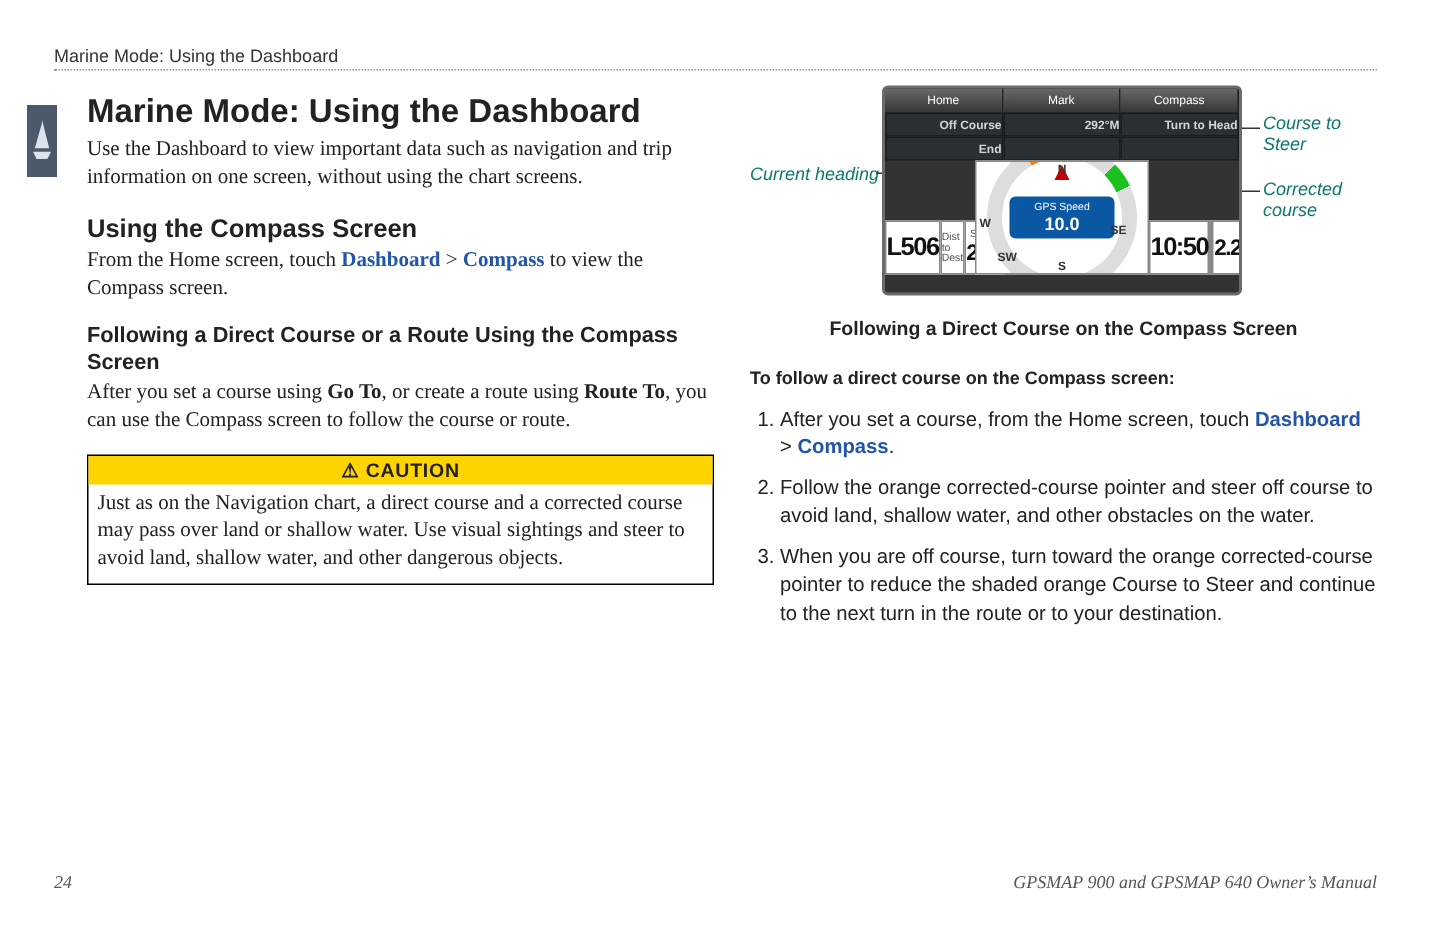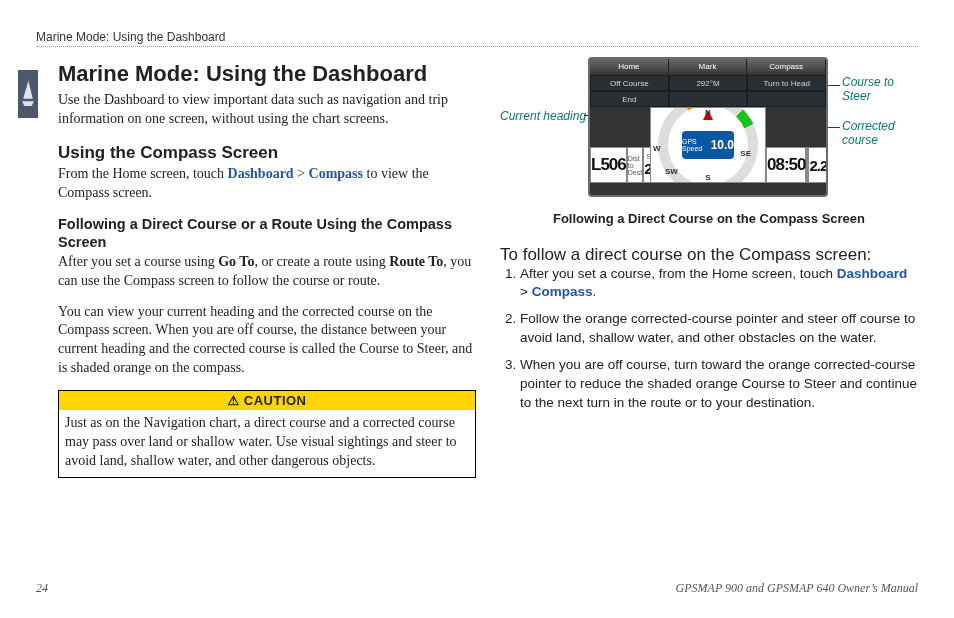--- a/index.html
+++ b/index.html
@@ -25,36 +25,36 @@
   .cautionbar .warn { font-size: 13px; }
   .cautionbody { font-family: Georgia, serif; font-size: 14px; line-height: 1.35; padding: 4px 6px 6px 6px; }
   
   .figwrap { position: relative; width: 100%; height: 150px; margin-top: 2px; }
   .callout { position: absolute; font-style: italic; font-family: Arial, sans-serif; font-size: 12px; color: #0f766e; }
   .cl-line { position: absolute; background: #333; }
   .device { position: absolute; left: 88px; top: 0; width: 240px; height: 140px; background: #333; border: 2px solid #6b6b6b; border-radius: 4px; overflow: hidden; }
   .devtabs { display:flex; background:#444; height:16px; }
   .devtab { flex:1; font-size:8px; color:#fff; text-align:center; line-height:16px; border-right:1px solid #222; background: linear-gradient(#6a6a6a,#353535); }
   .devrow { display:flex; height:16px; }
-  .devcell { flex:1; font-size:8px; color:#cfd6dd; text-align:center; line-height:16px; background:#2a2f34; border:1px solid #1a1d20; }
+  .devcell { flex:1; font-size:8px; color:#cfd6dd; text-align:right; line-height:16px; background:#2a2f34; border:1px solid #1a1d20;font-weight:bold; }
   .devmain { position:relative; height: 76px; display:flex; }
   .devside { width: 60px; display:flex; flex-direction:row;margin-top:40px; }
   .dbox { flex:1; background:#fff; border:1px solid #888; display:flex; flex-direction:column; align-items:center; justify-content:center; font-family: Arial, sans-serif; }
   .dbox .lab { font-size:7px; color:#555; }
   .dbox .val { font-size:17px; font-weight:800; color:#111; letter-spacing:-1px; }
   .dbox .val.sm { font-size:15px; }
   .compass { flex:1; position:relative; background:#fff; border:1px solid #888; overflow:hidden; }
   .ring { position:absolute; left:50%; top:50%; width:100px; height:100px; border-radius:50%; transform:translate(-50%,-50%); background: conic-gradient(from -15deg, #ff7a00 0 15deg, #ddd 15deg 60deg, #19c21f 60deg 80deg, #ddd 80deg 345deg, #ff7a00 345deg 360deg); }
   .ring-inner { position:absolute; left:50%; top:50%; width:80px; height:80px; border-radius:50%; background:#fff; transform:translate(-50%,-50%); }
-  .hub { position:absolute; left:50%; top:50%; width:52px; height:28px; transform:translate(-50%,-50%); background:#0a57a4; border-radius:4px; display:flex; flex-direction:row; align-items:center; justify-content:center; color:#fff; font-size:7px; }
+  .hub { position:absolute; left:50%; top:50%; width:70px; height:28px; transform:translate(-50%,-50%); background:#0a57a4; border-radius:4px; display:flex; flex-direction:column; align-items:center; justify-content:center; color:#fff; font-size:7px; }
   .hub .gval { font-size:12px; font-weight:800; }
   .needle { position:absolute; left:50%; top:2px; width:0; height:0; border-left:5px solid transparent; border-right:5px solid transparent; border-bottom:10px solid #c40000; transform:translateX(-50%); }
   .ctext { position:absolute; font-size:8px; font-weight:700; color:#333; }
   .figcap { text-align:center; font-family: Arial, sans-serif; font-size: 13px; font-weight:700; margin: 4px 0 18px 0; line-height:1.2; }
-  .lead { font-family: Arial, sans-serif; font-size:17px; font-weight:400; margin-bottom:0; }
+  .lead { font-family: Arial, sans-serif; font-size:12px; font-weight:700; margin-bottom:12px; }
   ol.steps { list-style: decimal; padding-left: 20px; font-family: Arial, sans-serif; font-size: 13.5px; line-height:1.4; }
   ol.steps li { margin-bottom: 8px; }
   .footer { position:absolute; left:36px; right:36px; bottom:22px; display:flex; justify-content:space-between; font-family: Georgia, serif; font-style: italic; font-size: 12px; color:#555; }
 </style>
 </head>
 <body>
 
 <div class="page">
   <div class="runhead">Marine Mode: Using the Dashboard</div>
   <hr class="dottedrule">
@@ -73,21 +73,20 @@
 
       <h2 class="sect">Using the Compass Screen</h2>
       <p class="body">
         <span>From the Home screen, touch </span><span class="link">Dashboard</span><span class="sep"> &gt; </span><span class="link">Compass</span><span> to view the Compass screen.</span>
       </p>
 
       <h3 class="sub">Following a Direct Course or a Route Using the Compass Screen</h3>
       <p class="body">
         <span>After you set a course using </span><span class="boldrun">Go To</span><span>, or create a route using </span><span class="boldrun">Route To</span><span>, you can use the Compass screen to follow the course or route.</span>
       </p>
-      <p class="body">You can view your current heading and the corrected course on the Compass screen. When you are off course, the distance between your current heading and the corrected course is called the Course to Steer, and is shaded orange on the compass.</p>
 
       <div class="cautionbox">
         <div class="cautionbar">
           <span class="warn">⚠</span>
           <span>CAUTION</span>
         </div>
         <div class="cautionbody">Just as on the Navigation chart, a direct course and a corrected course may pass over land or shallow water. Use visual sightings and steer to avoid land, shallow water, and other dangerous objects.</div>
       </div>
     </div>
 
@@ -141,21 +140,21 @@
                 <div class="gval">10.0</div>
               </div>
               <div class="ctext" style="left:50%; top:0; transform:translateX(-50%);">N</div>
               <div class="ctext" style="left:50%; bottom:0; transform:translateX(-50%);">S</div>
               <div class="ctext" style="left:2px; top:48%;">W</div>
               <div class="ctext" style="left:14px; bottom:6px;">SW</div>
               <div class="ctext" style="right:14px; bottom:24px;padding-left:21px;">SE</div>
             </div>
             <div class="devside">
               <div class="dbox">
-                  <div class="val">08:50</div>
+                  <div class="val">10:50</div>
                 </div>
               <div class="dbox" style="flex:0.5"></div>
               <div class="dbox">
                   <div class="val sm">2.21</div>
                 </div>
             </div>
           </div>
         </div>
       </div>
 

